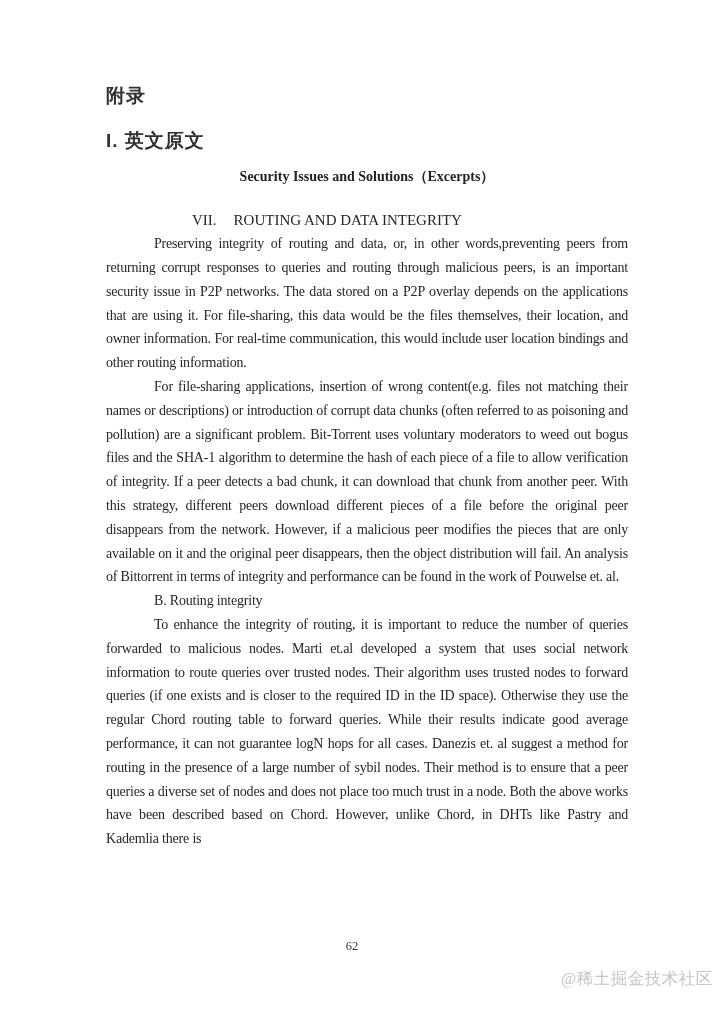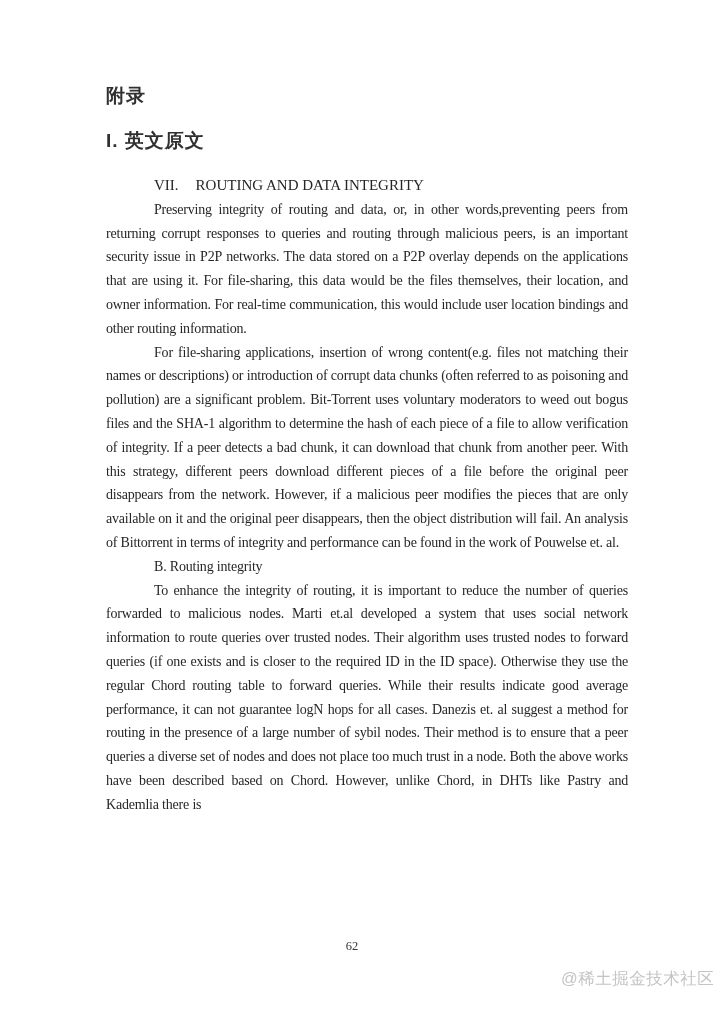--- a/index.html
+++ b/index.html
@@ -60,20 +60,21 @@
     color: #262626;
   }
   .chapter-heading {
     padding-left: 48px;
     font-size: 15px;
     letter-spacing: 0;
   }
   .chapter-heading .heading-num {
     display: inline-block;
     margin-right: 17px;
+    margin-left: 38px;
   }
   .body-text p {
     margin: 0;
     text-indent: 48px;
   }
   .body-text p.paragraph {
     text-align: justify;
     text-justify: inter-word;
   }
   .page-number {
@@ -82,38 +83,39 @@
     left: 0;
     width: 704px;
     text-align: center;
     font-size: 12.5px;
     color: #333333;
   }
   .watermark {
     position: absolute;
     top: 968px;
     left: 561px;
-    font-family: Liberation Sans, sans-serif;
+    font-family: Liberation Serif, serif;
     font-size: 16.5px;
     letter-spacing: 0.5px;
     color: #c4c4c4;
     white-space: nowrap;
   }
 </style>
 </head>
 <body>
 
 <div class="page">
   <div class="content">
 
     <div class="appendix-heading">附录</div>
 
     <div class="section-heading">I. 英文原文</div>
 
     <div class="paper-title">
+      <div>Security Issues and Solutions（Excerpts）</div>
     </div>
 
     <div class="body-text">
       <div class="chapter-heading">
         <span class="heading-num">VII.</span><span>ROUTING AND DATA INTEGRITY</span>
       </div>
 
       <p class="paragraph">Preserving integrity of routing and data, or, in other words,preventing peers from returning corrupt responses to queries and routing through malicious peers, is an important security issue in P2P networks. The data stored on a P2P overlay depends on the applications that are using it. For file-sharing, this data would be the files themselves, their location, and owner information. For real-time communication, this would include user location bindings and other routing information.</p>
 
 

